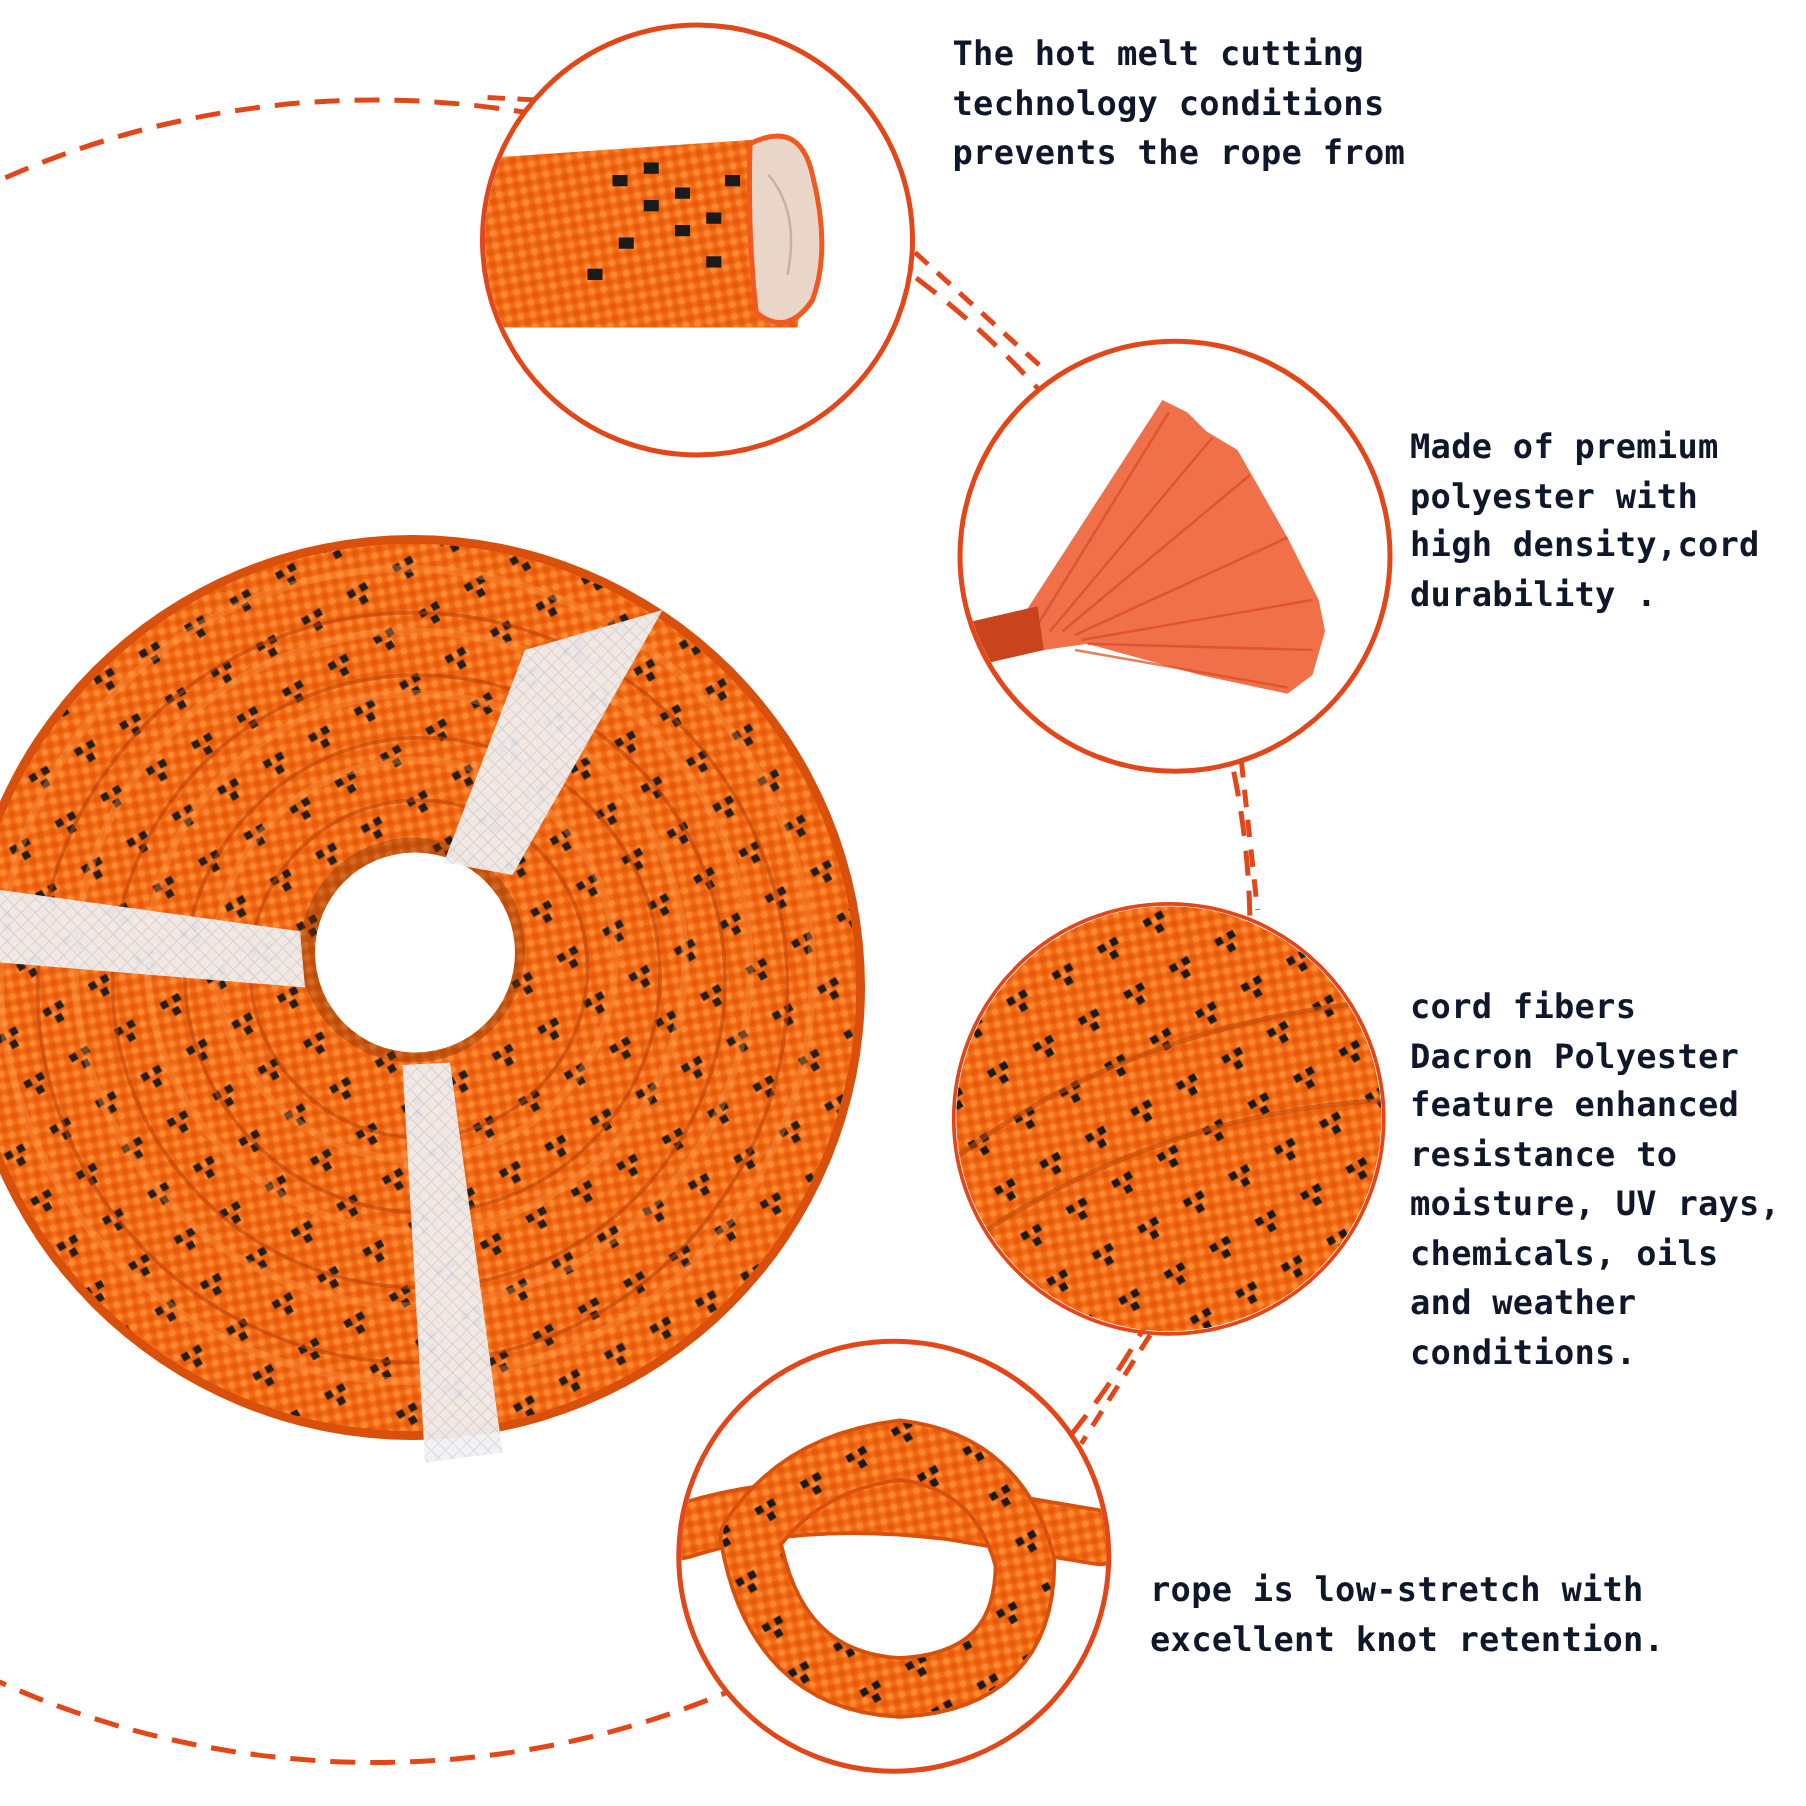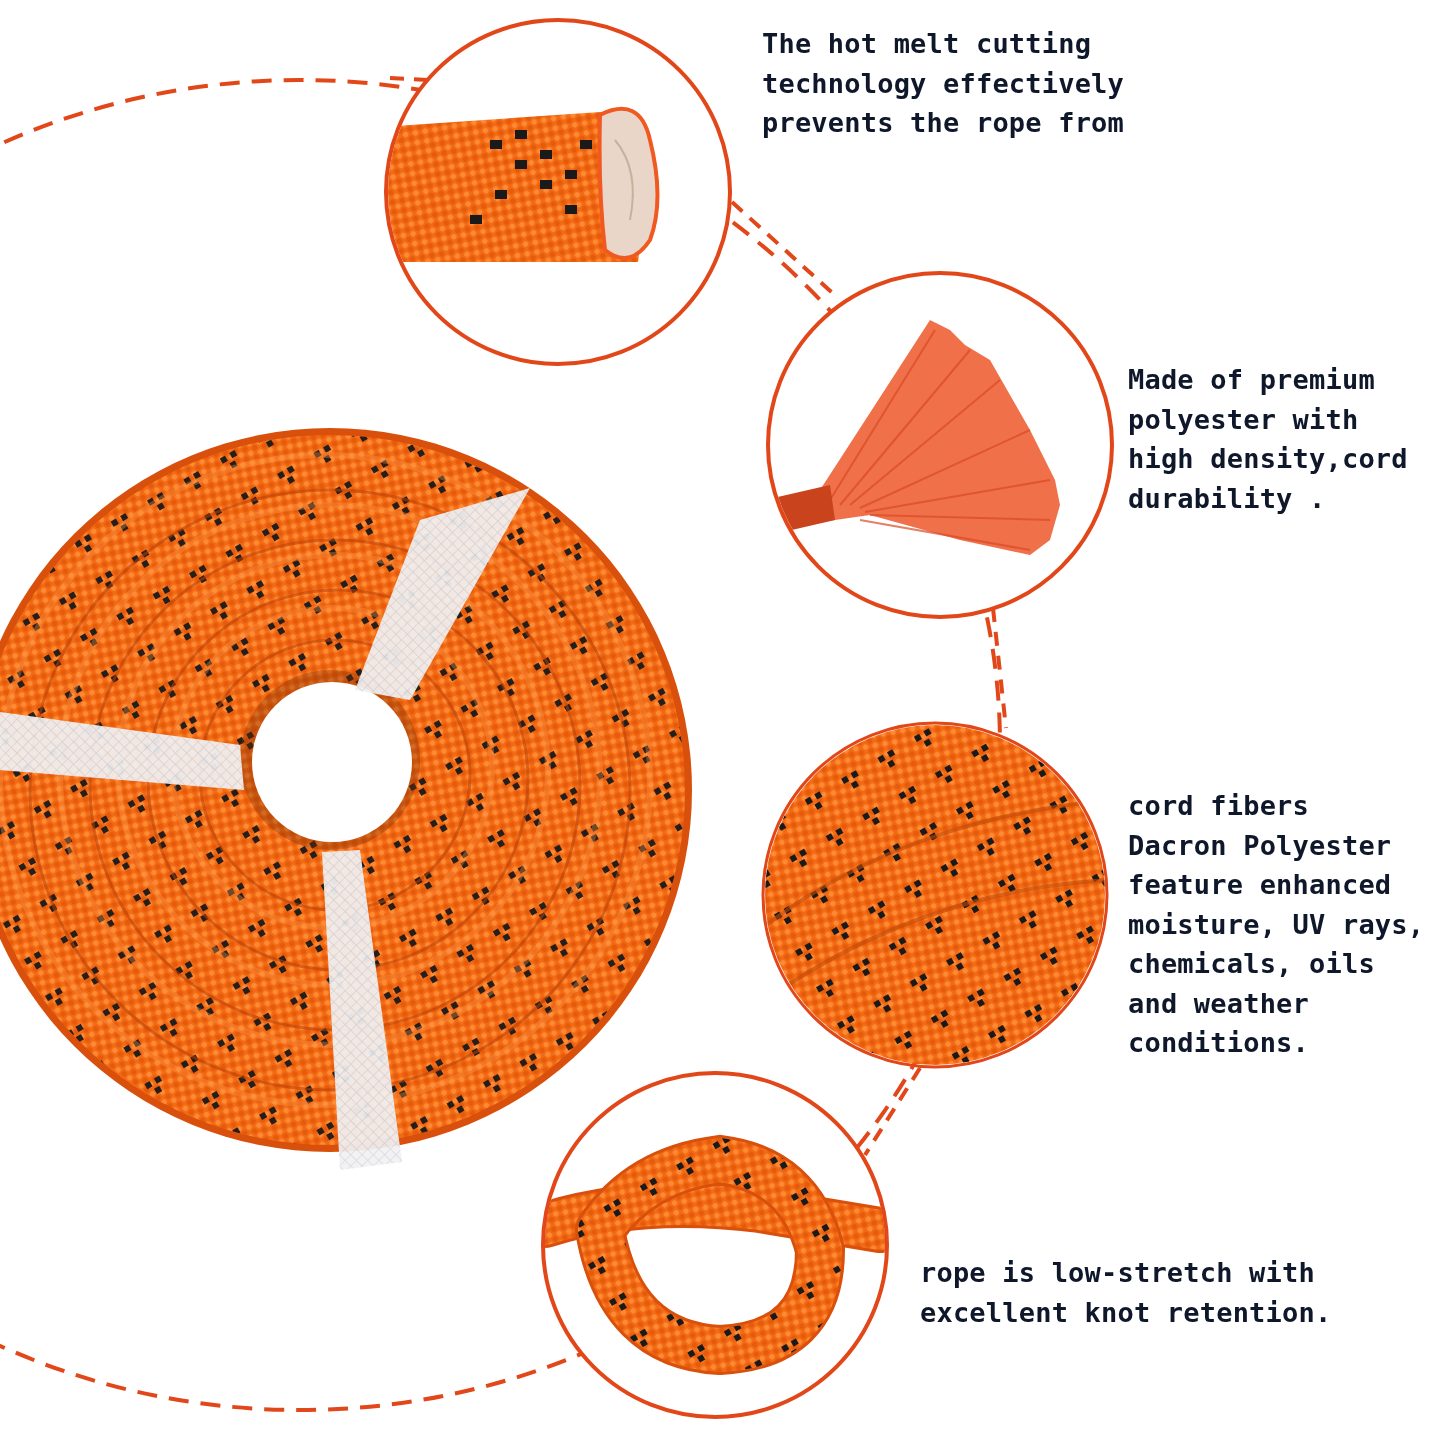--- a/index.html
+++ b/index.html
@@ -7,21 +7,21 @@
          font-family: "DejaVu Sans Mono", "Liberation Mono", monospace; }
   .canvas { position: absolute; left: 0; top: 0; width: 1445px; height: 1445px; }
   .caption {
     position: absolute; color: #0f172a; font-weight: bold; font-size: 27px;
     line-height: 39.5px; letter-spacing: 0.2px;
     font-family: "DejaVu Sans Mono", "Liberation Mono", monospace;
     white-space: nowrap;
   }
   .caption span { display: block; }
   #cap1 { left: 762px; top: 24px; }
-  #cap2 { left: 1128px; top: 338px; margin-top: 22px; }
+  #cap2 { left: 1128px; top: 338px; }
   #cap3 { left: 1128px; top: 786px; }
   #cap4 { left: 920px; top: 1253px; }
 </style>
 </head>
 <body>
 
 <svg class="canvas" width="1445" height="1445" viewBox="0 0 1445 1445" xmlns="http://www.w3.org/2000/svg">
   <defs>
     <pattern id="weave" width="14" height="14" patternUnits="userSpaceOnUse" patternTransform="rotate(35)">
       <rect width="14" height="14" fill="#f26a14"></rect>
@@ -150,35 +150,36 @@
         <path d="M600 1230 Q620 1345 720 1350 Q820 1345 820 1250 Q800 1170 720 1160 Q640 1170 600 1230" stroke="url(#weave)" stroke-width="44"></path>
         <path d="M600 1230 Q620 1345 720 1350 Q820 1345 820 1250 Q800 1170 720 1160 Q640 1170 600 1230" stroke="url(#fleck)" stroke-width="44"></path>
       </g>
     </g>
     <circle cx="715" cy="1245" r="172" fill="none" stroke="#e2471a" stroke-width="4"></circle>
   </g>
 </svg>
 
 <div class="caption" id="cap1">
   <span>The hot melt cutting</span>
-  <span>technology effectively</span>
+  <span>technology conditions</span>
   <span>prevents the rope from</span>
 </div>
 
 <div class="caption" id="cap2">
   <span>Made of premium</span>
   <span>polyester with</span>
   <span>high density,cord</span>
   <span>durability .</span>
 </div>
 
 <div class="caption" id="cap3">
   <span>cord fibers</span>
   <span>Dacron Polyester</span>
   <span>feature enhanced</span>
+  <span>resistance to</span>
   <span>moisture, UV rays,</span>
   <span>chemicals, oils</span>
   <span>and weather</span>
   <span>conditions.</span>
 </div>
 
 <div class="caption" id="cap4">
   <span>rope is low-stretch with</span>
   <span>excellent knot retention.</span>
 </div>

